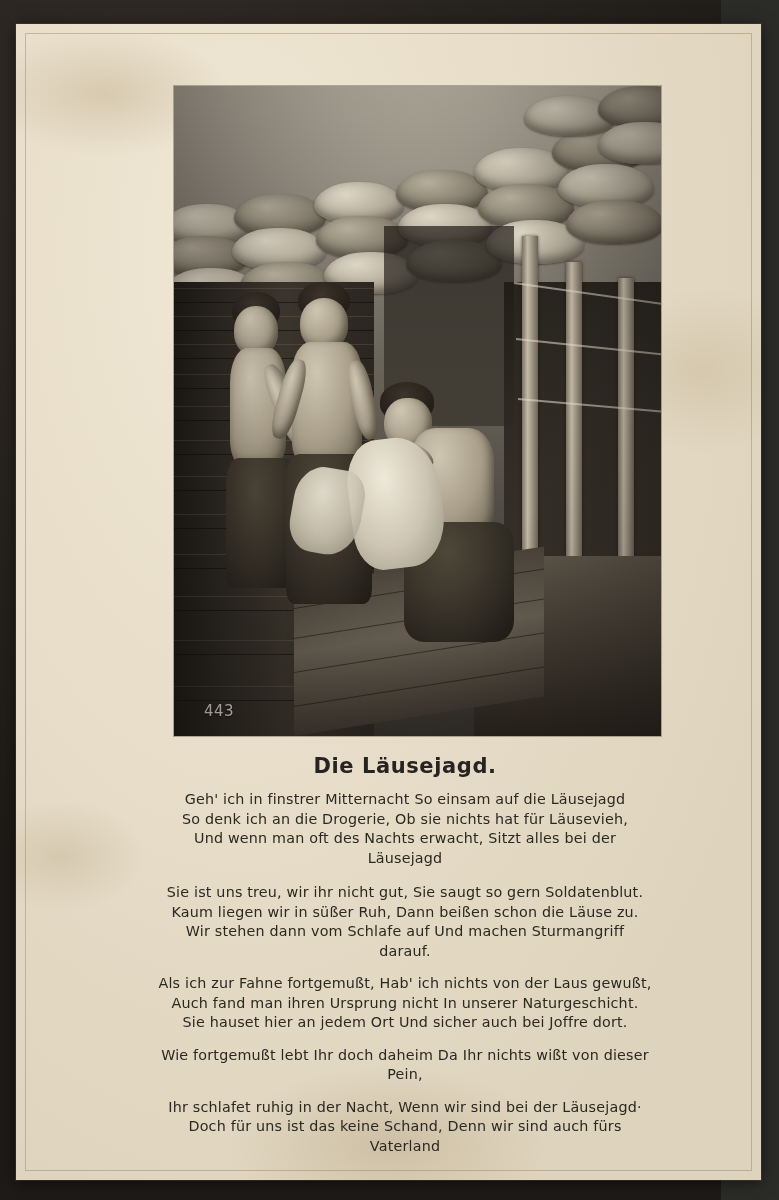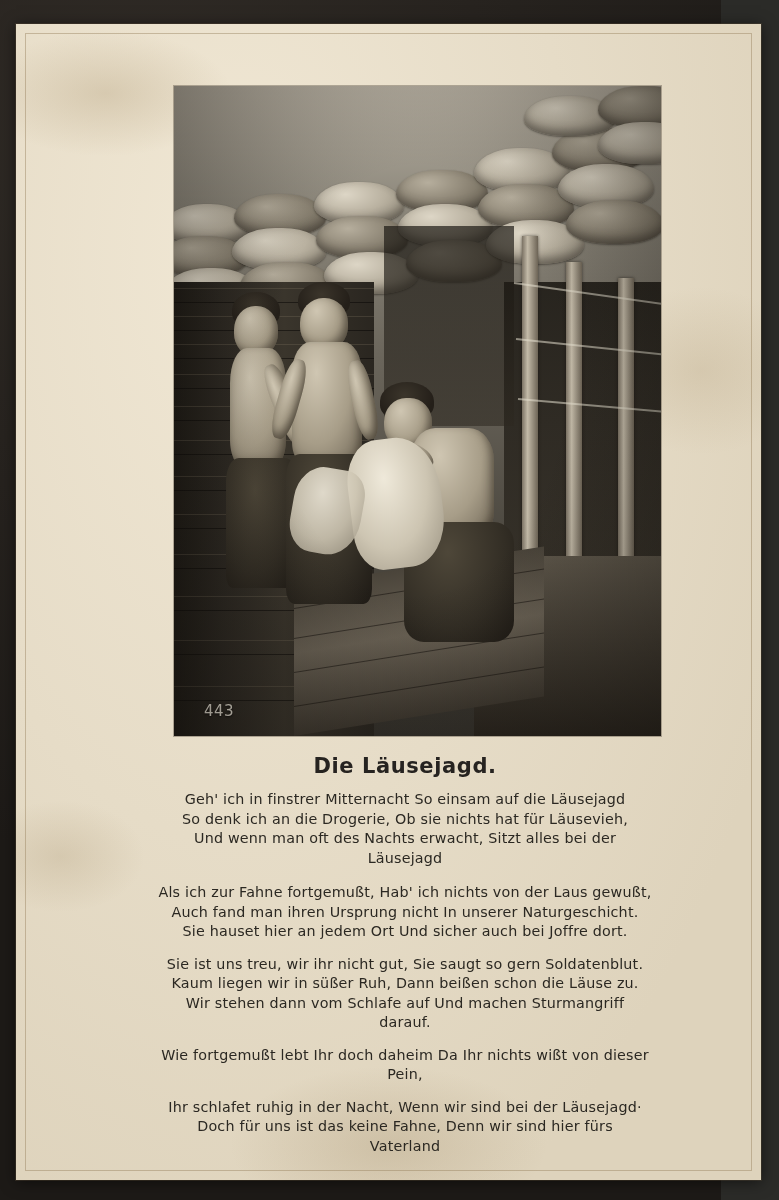--- a/index.html
+++ b/index.html
@@ -321,28 +321,28 @@
       <div class="photo-number">443</div>
       <div class="photo-vignette"></div>
     </div>
 
     <div class="text-block">
       <h1 class="poem-title">Die Läusejagd.</h1>
       <p class="stanza first">Geh' ich in finstrer Mitternacht  So einsam auf die Läusejagd
 So denk ich an die Drogerie,  Ob sie nichts hat für Läusevieh,
 Und wenn man oft des Nachts erwacht,  Sitzt alles bei der
 Läusejagd</p>
-      <p class="stanza">Als ich zur Fahne fortgemußt, Hab' ich nichts von der Laus gewußt,
-Auch fand man ihren Ursprung nicht  In unserer Naturgeschicht.
-Sie hauset hier an jedem Ort  Und sicher auch bei Joffre dort.</p>
       <p class="stanza">Sie ist uns treu, wir ihr nicht gut,  Sie saugt so gern Soldatenblut.
 Kaum liegen wir in süßer Ruh,  Dann beißen schon die Läuse zu.
 Wir stehen dann vom Schlafe auf  Und machen Sturmangriff
 darauf.</p>
+      <p class="stanza">Als ich zur Fahne fortgemußt, Hab' ich nichts von der Laus gewußt,
+Auch fand man ihren Ursprung nicht  In unserer Naturgeschicht.
+Sie hauset hier an jedem Ort  Und sicher auch bei Joffre dort.</p>
       <p class="stanza">Wie fortgemußt lebt Ihr doch daheim  Da Ihr nichts wißt von dieser
 Pein,</p>
       <p class="stanza">Ihr schlafet ruhig  in der Nacht,  Wenn wir sind bei der Läusejagd·
-Doch für uns ist das keine Fahne,  Denn wir sind hier fürs
+Doch für uns ist das keine Schand,  Denn wir sind auch fürs
 Vaterland</p>
     </div>
 
   </div>
 </div>
 
 </body></html>

